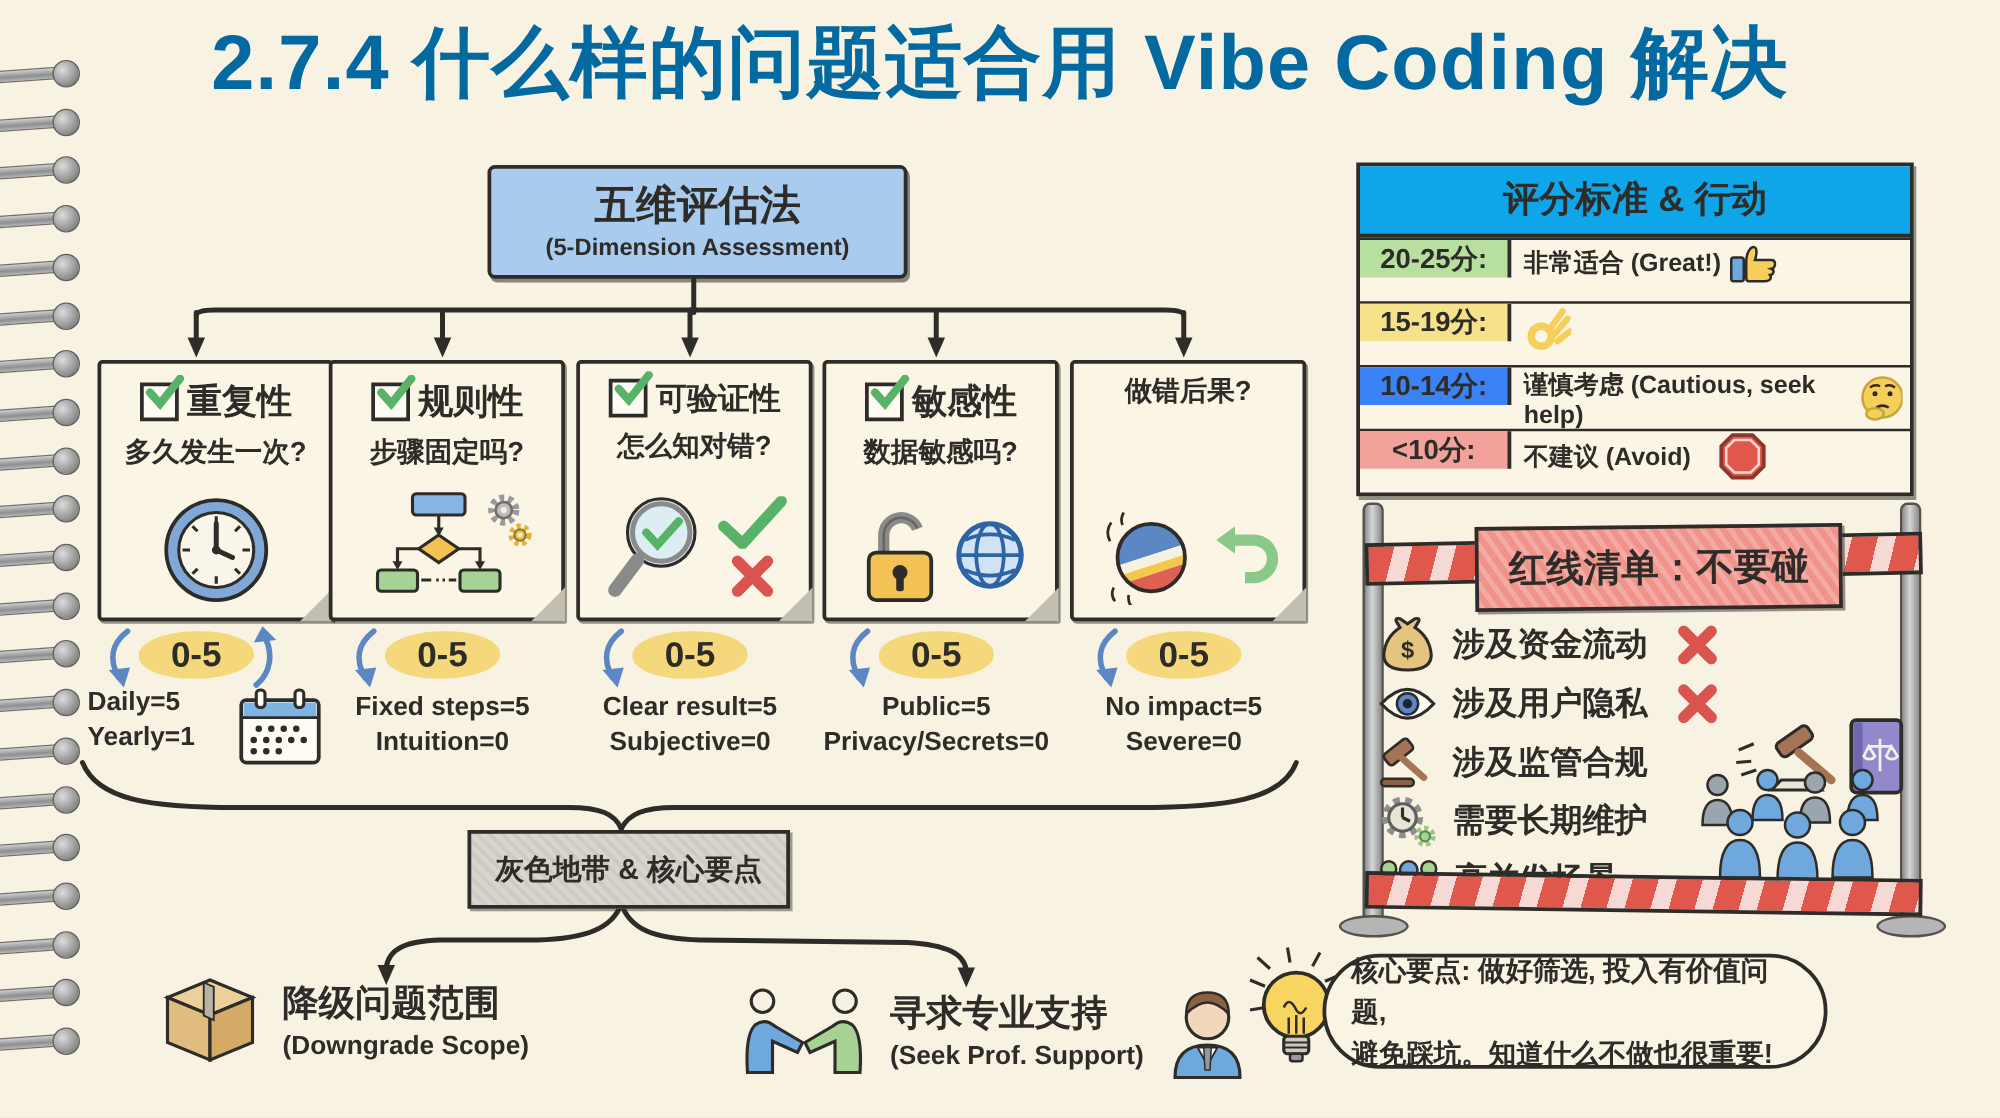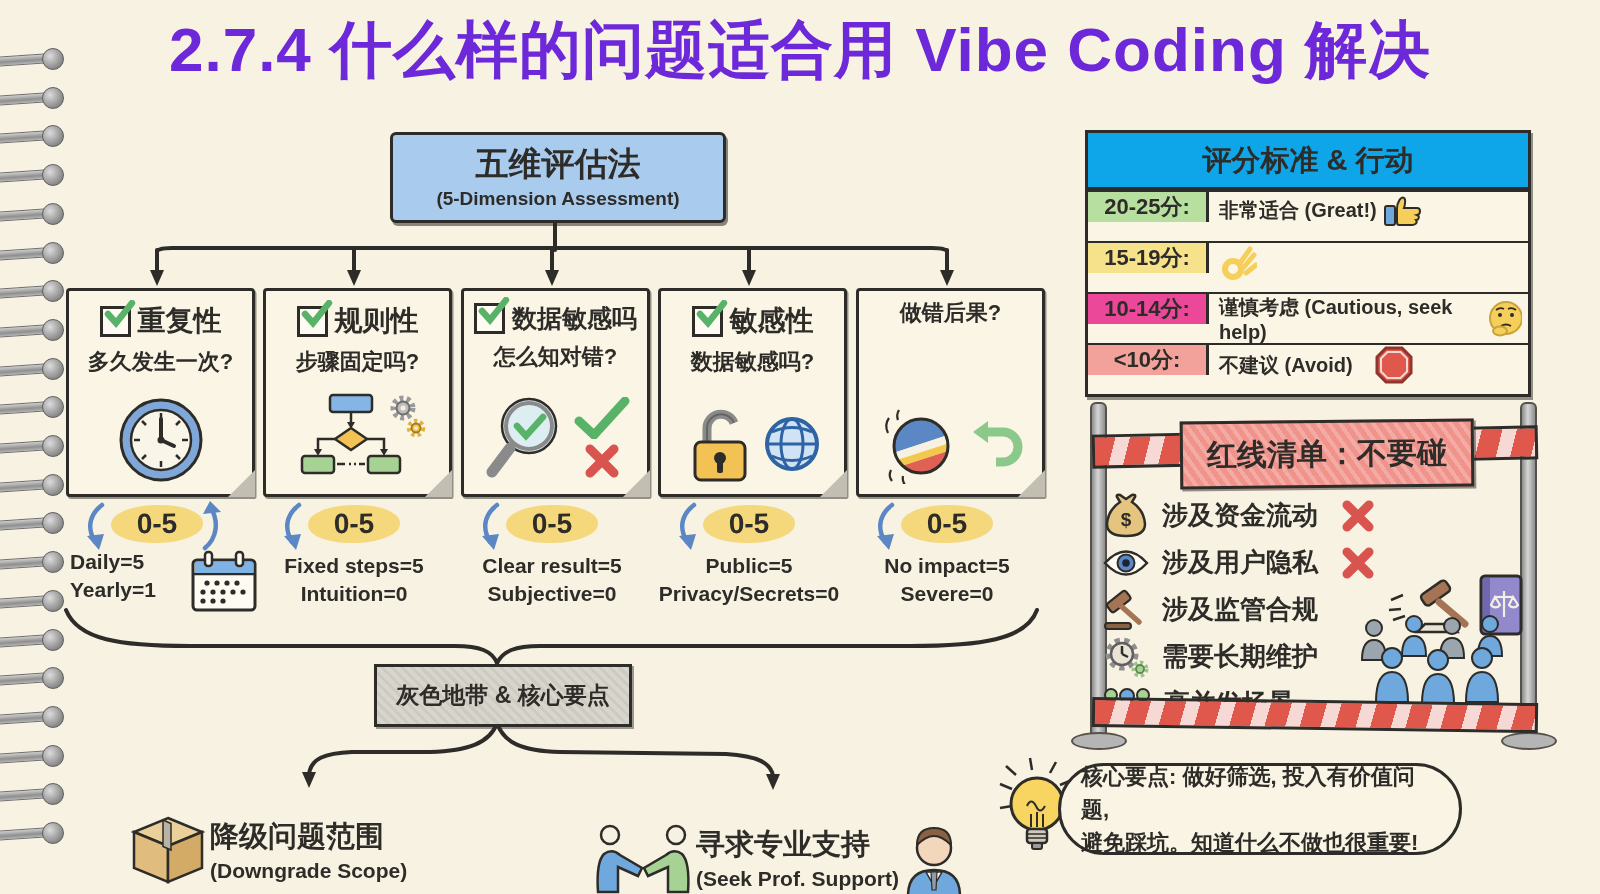--- a/index.html
+++ b/index.html
@@ -7,21 +7,21 @@
         font-family:"Liberation Sans","DejaVu Sans",sans-serif;color:#2e2c28;}
   
   .ring{position:absolute;left:-6px;width:72px;height:22px;}
   .ring::before{content:'';position:absolute;left:0;top:7px;width:56px;height:8px;
         background:linear-gradient(180deg,#cdcdcd,#8f8f8f 60%,#b5b5b5);border:1px solid #6f6f6f;
         border-radius:4px;transform:rotate(-4deg);}
   .ring::after{content:'';position:absolute;left:48px;top:0;width:20px;height:20px;border-radius:50%;
         background:radial-gradient(circle at 35% 35%,#dcdcdc,#8a8a8a 70%,#6f6f6f);border:1.5px solid #5f5f5f;}
   .connectors{position:absolute;left:0;top:0;z-index:1;pointer-events:none;}
   .title{position:absolute;left:70px;top:8px;width:1460px;margin:0;text-align:center;
-        font-size:62px;font-weight:800;color:#6d28d9;letter-spacing:1px;}
+        font-size:62px;font-weight:800;color:#0369a1;letter-spacing:1px;}
   .hatch{background-image:repeating-linear-gradient(55deg,rgba(255,255,255,.25) 0 4px,rgba(0,0,0,0) 4px 9px);}
   .assess-box{position:absolute;left:390px;top:132px;width:330px;height:85px;z-index:2;
         background:#a9cbee;border:3.5px solid #2e2c28;border-radius:6px;text-align:center;
         box-shadow:2px 3px 0 rgba(46,44,40,.55);}
   .ab-title{font-size:33px;font-weight:800;margin-top:7px;}
   .ab-sub{font-size:19px;font-weight:700;margin-top:1px;}
   .card{position:absolute;top:288px;width:183px;height:203px;background:#faf5e5;z-index:2;
         border:3px solid #2e2c28;border-radius:4px 4px 2px 4px;box-shadow:1.5px 2px 0 rgba(46,44,40,.5);}
   .card::after{content:'';position:absolute;right:-3px;bottom:-3px;width:0;height:0;border-style:solid;
         border-width:0 0 27px 27px;border-color:transparent transparent #c2beb2 transparent;}
@@ -35,21 +35,21 @@
   .vcol{display:flex;flex-direction:column;align-items:center;gap:2px;}
   .badge{position:absolute;top:505px;width:92px;height:38px;z-index:2;background:#f6d87c;border-radius:48%;
         text-align:center;line-height:38px;font-size:28px;font-weight:800;transform:rotate(-1deg);}
   .hints{position:absolute;top:552px;width:220px;z-index:2;text-align:center;font-size:21px;font-weight:600;line-height:1.35;}
   .hints1{position:absolute;left:70px;top:548px;z-index:2;display:flex;align-items:flex-start;gap:33px;}
   .hints1 .hl{font-size:21px;font-weight:600;line-height:1.35;}
   .gray-box{position:absolute;left:374px;top:664px;width:252px;height:57px;z-index:2;background:#d8d5cc;
         border:3.5px solid #2e2c28;display:flex;align-items:center;justify-content:center;
         font-size:23px;font-weight:800;box-shadow:2px 2px 0 rgba(46,44,40,.45);
         background-image:repeating-linear-gradient(45deg,rgba(0,0,0,.05) 0 3px,rgba(0,0,0,0) 3px 7px);}
-  .branch{position:absolute;z-index:2;display:flex;align-items:center;gap:4px;margin-top:34px;}
+  .branch{position:absolute;z-index:2;display:flex;align-items:center;gap:20px;}
   .b-label{font-size:29px;font-weight:800;}
   .b-sub{font-size:21px;font-weight:600;margin-top:2px;}
   
   .stable{position:absolute;left:1085px;top:130px;width:440px;z-index:2;background:#faf5e5;
         border:3.5px solid #2e2c28;box-shadow:2px 3px 0 rgba(46,44,40,.5);}
   .sheader{height:54px;background:#0ea5e9;border-bottom:3px solid #2e2c28;text-align:center;
         line-height:54px;font-size:29px;font-weight:800;}
   .srow{display:flex;height:49px;border-top:2.5px solid #2e2c28;align-items:flex-start;}
   .srow:first-of-type{border-top:none;}
   .srange{flex:0 0 118px;border-right:3px solid #2e2c28;display:flex;align-items:center;justify-content:center;
@@ -147,21 +147,21 @@
       <div class="ring" style="top: 822px;"></div>
     </div>
 
   <h1 class="title">2.7.4 什么样的问题适合用 Vibe Coding 解决</h1>
 
   <div class="assess-box hatch">
     <div class="ab-title">五维评估法</div>
     <div class="ab-sub">(5-Dimension Assessment)</div>
   </div>
 
-  <div class="card" style="left:66px">
+  <div class="card" style="left:78px">
     <div class="card-head">
       <span class="checkbox">
         <svg width="32" height="28">
             <path d="M4 14 L12 23 L28 3" stroke="#58b368" stroke-width="6.5" fill="none" stroke-linecap="round"></path>
           </svg>
       </span>
       <span class="card-title">重复性</span>
     </div>
     <div class="card-q">多久发生一次?</div>
     <div class="card-art">
@@ -222,21 +222,21 @@
     </div>
   </div>
 
   <div class="card" style="left:461px">
     <div class="card-head">
       <span class="checkbox">
         <svg width="32" height="28">
             <path d="M4 14 L12 23 L28 3" stroke="#58b368" stroke-width="6.5" fill="none" stroke-linecap="round"></path>
           </svg>
       </span>
-      <span class="card-title small">数据敏感吗</span>
+      <span class="card-title small">可验证性</span>
     </div>
     <div class="card-q">怎么知对错?</div>
     <div class="card-art">
       <svg width="84" height="90">
         <circle cx="48" cy="32" r="27" fill="#ddeef2" stroke="#2e2c28" stroke-width="2.5"></circle>
         <circle cx="48" cy="32" r="23" fill="none" stroke="#8a8a8a" stroke-width="4"></circle>
         <path d="M36 32 l9 10 l17 -19" stroke="#58b368" stroke-width="6.5" fill="none" stroke-linecap="round"></path>
         <line x1="29" y1="54" x2="11" y2="78" stroke="#8a8a8a" stroke-width="11" stroke-linecap="round"></line>
       </svg>
       <span class="vcol">
@@ -409,21 +409,21 @@
     <div class="srow">
       <div class="srange" style="background:#f7e28c">15-19分:</div>
       <div class="saction">
         <svg width="38" height="38">
           <circle cx="14" cy="26" r="8" fill="none" stroke="#f5cf5a" stroke-width="6"></circle>
           <path d="M21 20 L31 6 M25 24 L35 12 M27 30 L37 22" stroke="#f5cf5a" stroke-width="5" stroke-linecap="round"></path>
         </svg>
       </div>
     </div>
     <div class="srow">
-      <div class="srange" style="background:#ec4899">10-14分:</div>
+      <div class="srange" style="background:#3b82f6">10-14分:</div>
       <div class="saction">
           <span>谨慎考虑 (Cautious, seek help)</span>
         <svg width="38" height="40" style="margin-left:-6px">
           <circle cx="19" cy="19" r="16" fill="#f5cf5a" stroke="#c9a33c" stroke-width="2"></circle>
           <circle cx="13" cy="16" r="2" fill="#2e2c28"></circle>
             <circle cx="25" cy="16" r="2" fill="#2e2c28"></circle>
           <path d="M9 11 q4 -3 8 -1 M21 10 q4 -2 8 1" stroke="#2e2c28" stroke-width="1.8" fill="none"></path>
           <path d="M14 27 q5 -3 10 0" stroke="#2e2c28" stroke-width="2" fill="none"></path>
           <ellipse cx="13" cy="32" rx="7" ry="4.5" fill="#f5cf5a" stroke="#c9a33c" stroke-width="2"></ellipse>
         </svg>

